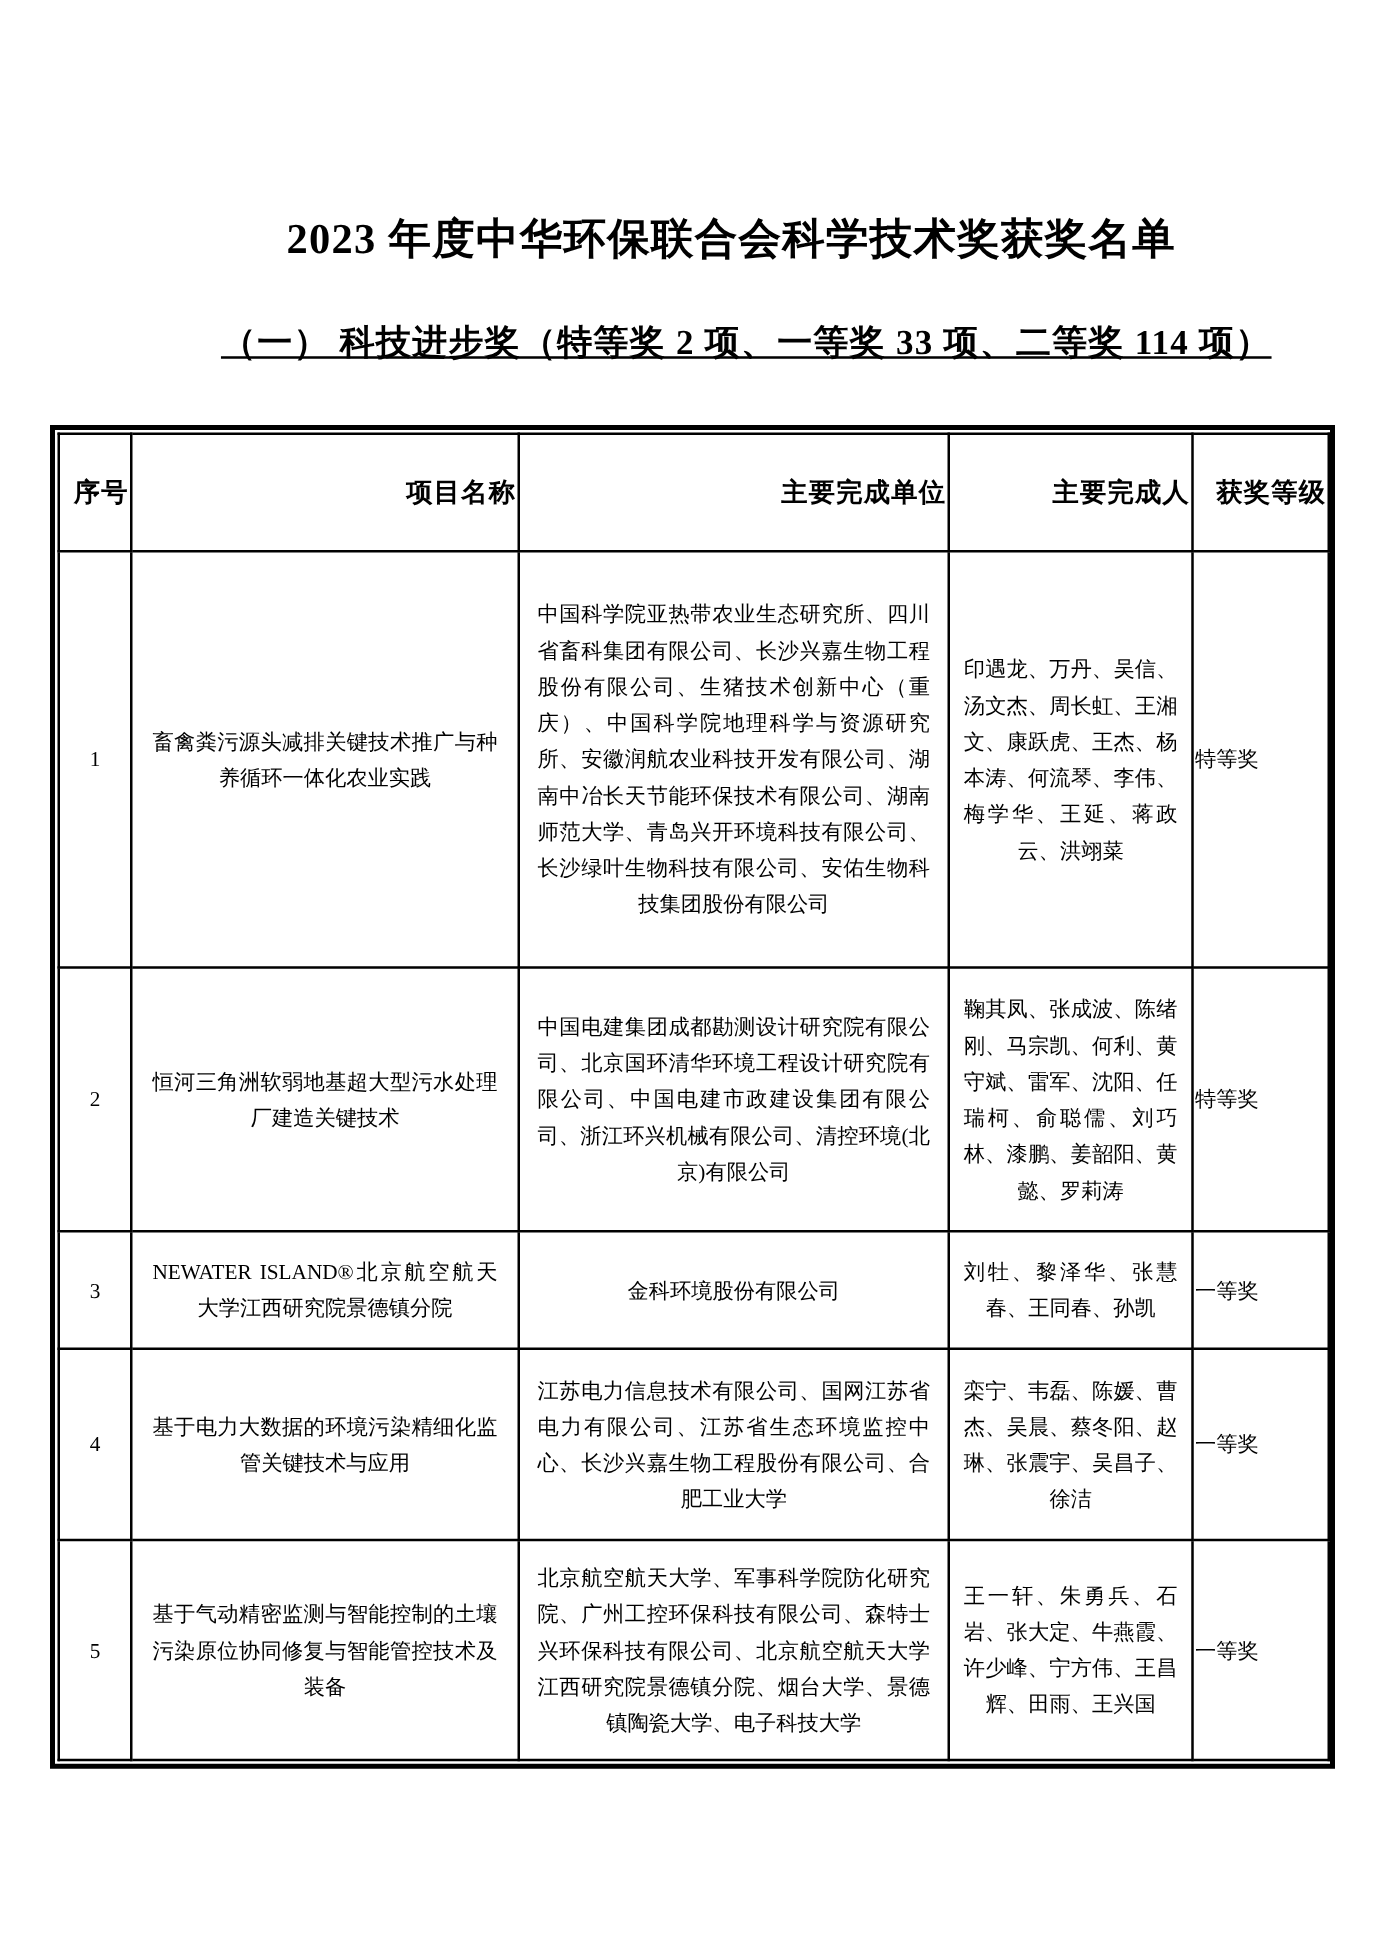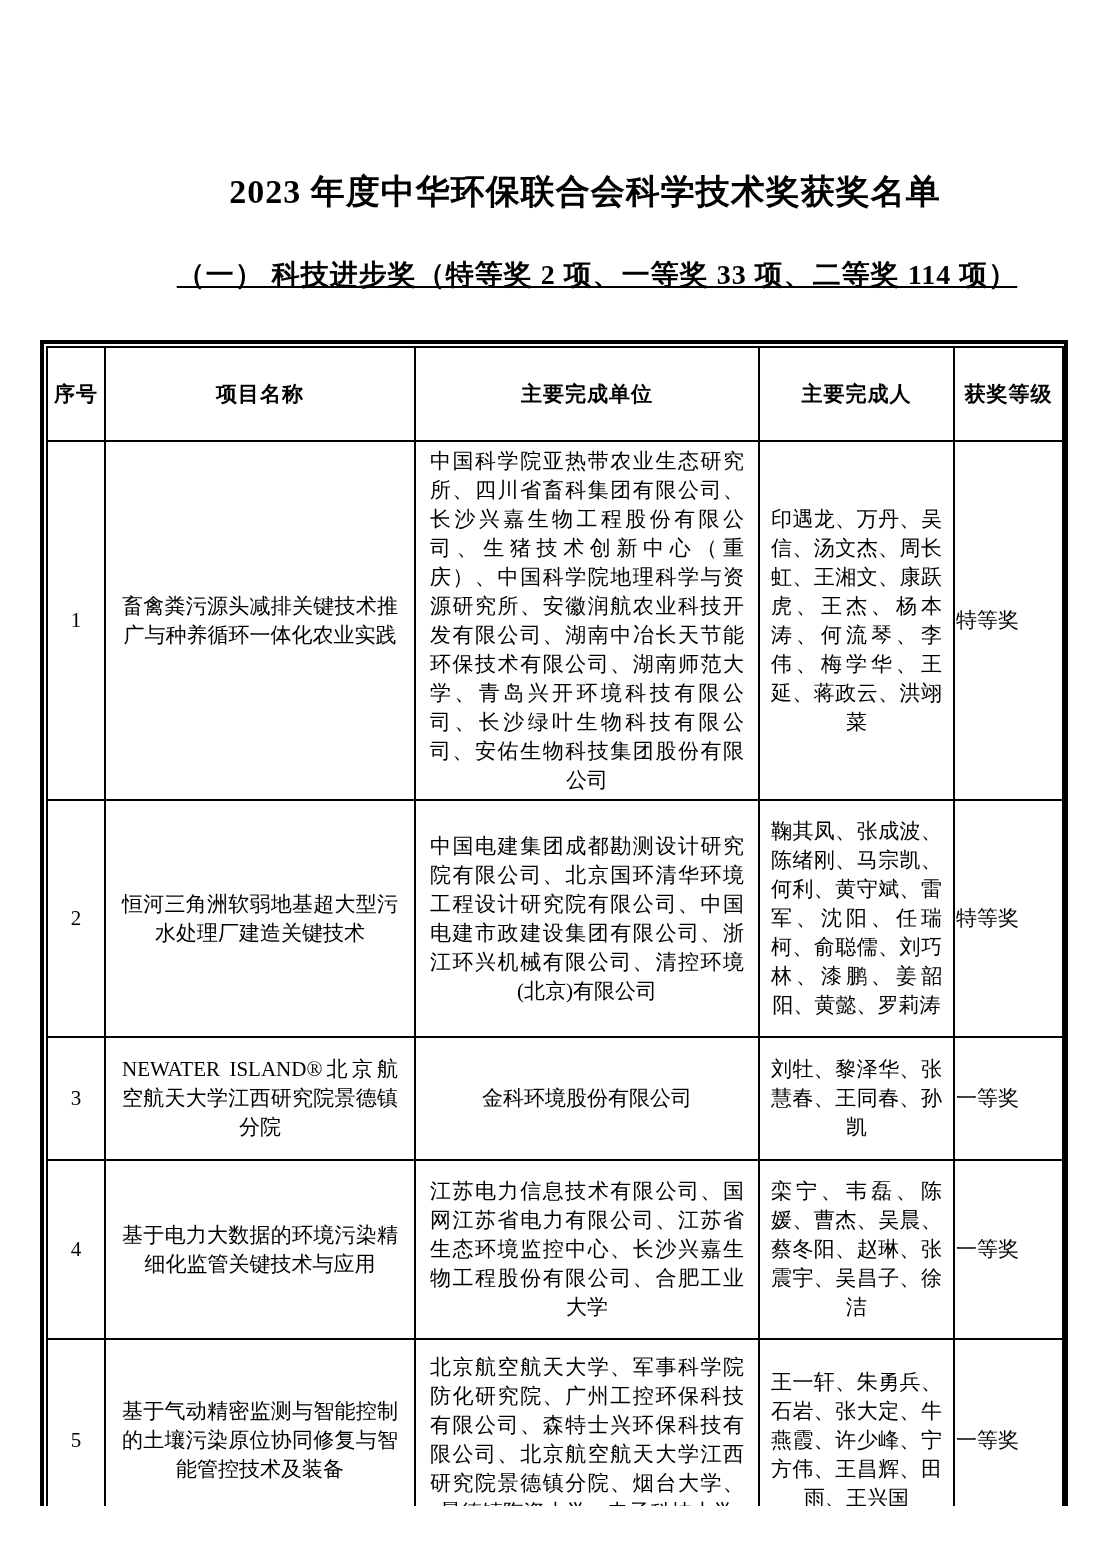--- a/index.html
+++ b/index.html
@@ -51,29 +51,29 @@
   table.awards td {
     border: 2px solid #000;
     vertical-align: middle;
     overflow: hidden;
   }
   table.awards th {
     font-family: "Liberation Sans", "DejaVu Sans", sans-serif;
     font-weight: bold;
     font-size: 21px;
     height: 90px;
-    text-align: center;
+    text-align: right;
     letter-spacing: 1px;
   }
   table.awards td {
-    font-size: 21px;
+    font-size: 17px;
     line-height: 29px;
   }
   .c-idx   { text-align: center; }
-  .c-name  { text-align: justify; text-align-last: center; padding: 17px 16px; }
+  .c-name  { text-align: justify; text-align-last: center; padding: 4px 16px; }
   .c-org   { text-align: justify; text-align-last: center; padding: 0 14px; }
   .c-people{ text-align: justify; text-align-last: center; padding: 0 11px; }
   .c-award { text-align: left; }
   tr.row-1 td { height: 323px; }
   tr.row-2 td { height: 201px; }
   tr.row-3 td { height: 84px;  }
   tr.row-4 td { height: 143px; }
   tr.row-5 td { height: 166px; }
 </style>
 </head>

